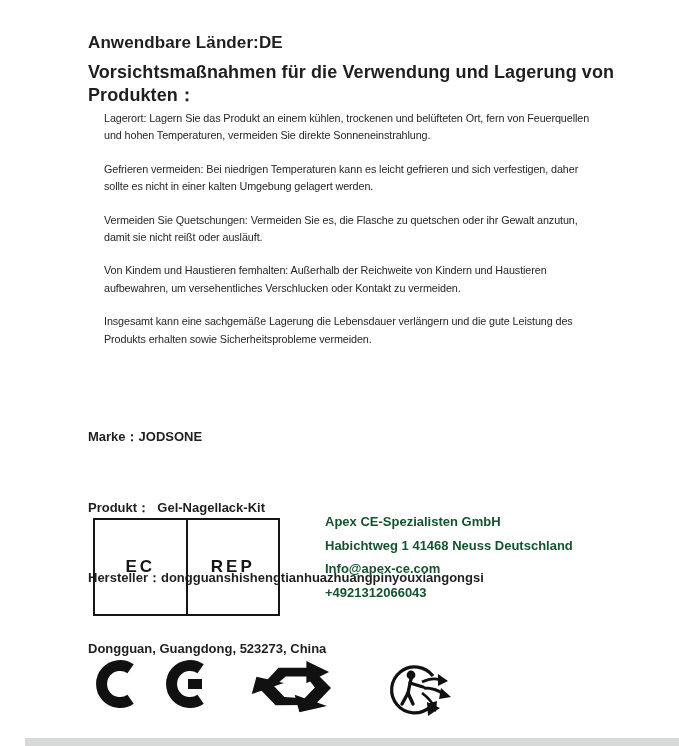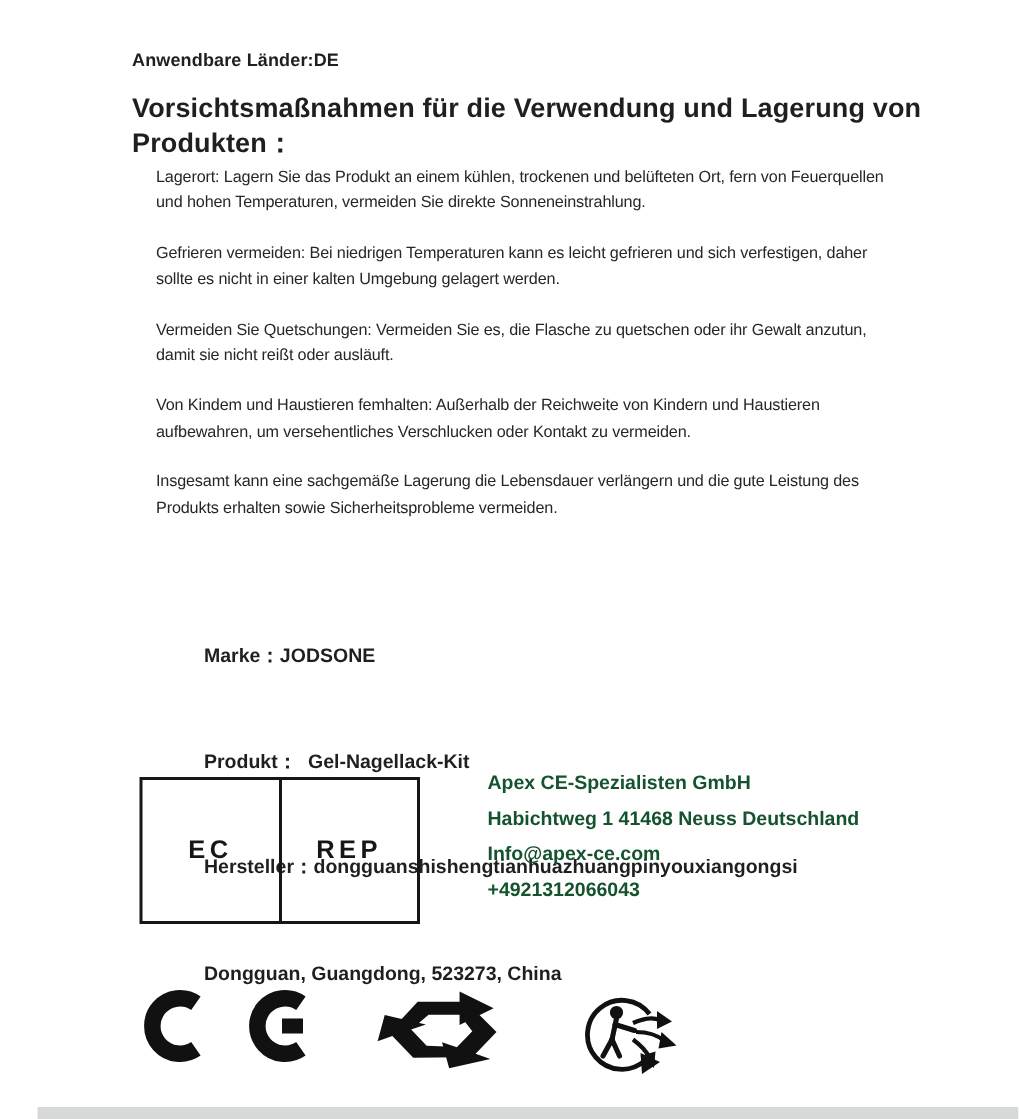--- a/index.html
+++ b/index.html
@@ -1,26 +1,26 @@
 <!DOCTYPE html>
 <html><head>
 <meta charset="utf-8">
 <style>
   html,body{margin:0;padding:0;background:#ffffff;}
   body{width:679px;height:746px;position:relative;overflow:hidden;
        font-family:"Liberation Sans",sans-serif;color:#1f1f1f;}
   .abs{position:absolute;}
-  .countries{left:88px;top:33px;font-size:12px;font-weight:bold;letter-spacing:.1px;}
+  .countries{left:88px;top:33px;font-size:17px;font-weight:bold;letter-spacing:.1px;}
   .heading{left:88px;top:62px;font-size:18px;font-weight:bold;letter-spacing:.1px;}
   .precautions{left:88px;top:94px;width:524px;font-size:10.8px;line-height:17.4px;
                letter-spacing:-0.1px;color:#262626;}
   .precautions p{margin:16px;}
   .product-info{left:88px;top:378px;font-size:13px;font-weight:bold;line-height:23.5px;
                 white-space:pre-wrap;}
-  .product-info div{height:23.5px;margin-left:48px;}
+  .product-info div{height:23.5px;}
   .ecrep{left:93px;top:518px;width:187px;height:98px;border:2px solid #161616;
          display:flex;box-sizing:border-box;}
   .ecrep .cell{flex:1;display:flex;align-items:center;justify-content:center;
                font-size:17px;font-weight:bold;letter-spacing:3px;color:#161616;}
   .ecrep .cell + .cell{border-left:2px solid #161616;}
   .rep-block{left:325px;top:510px;font-size:13px;font-weight:bold;line-height:23.5px;
              color:#14532d;}
   .rep-block div{height:23.5px;}
   .marks svg{display:block;}
   .ce-mark{left:95px;top:657px;}

